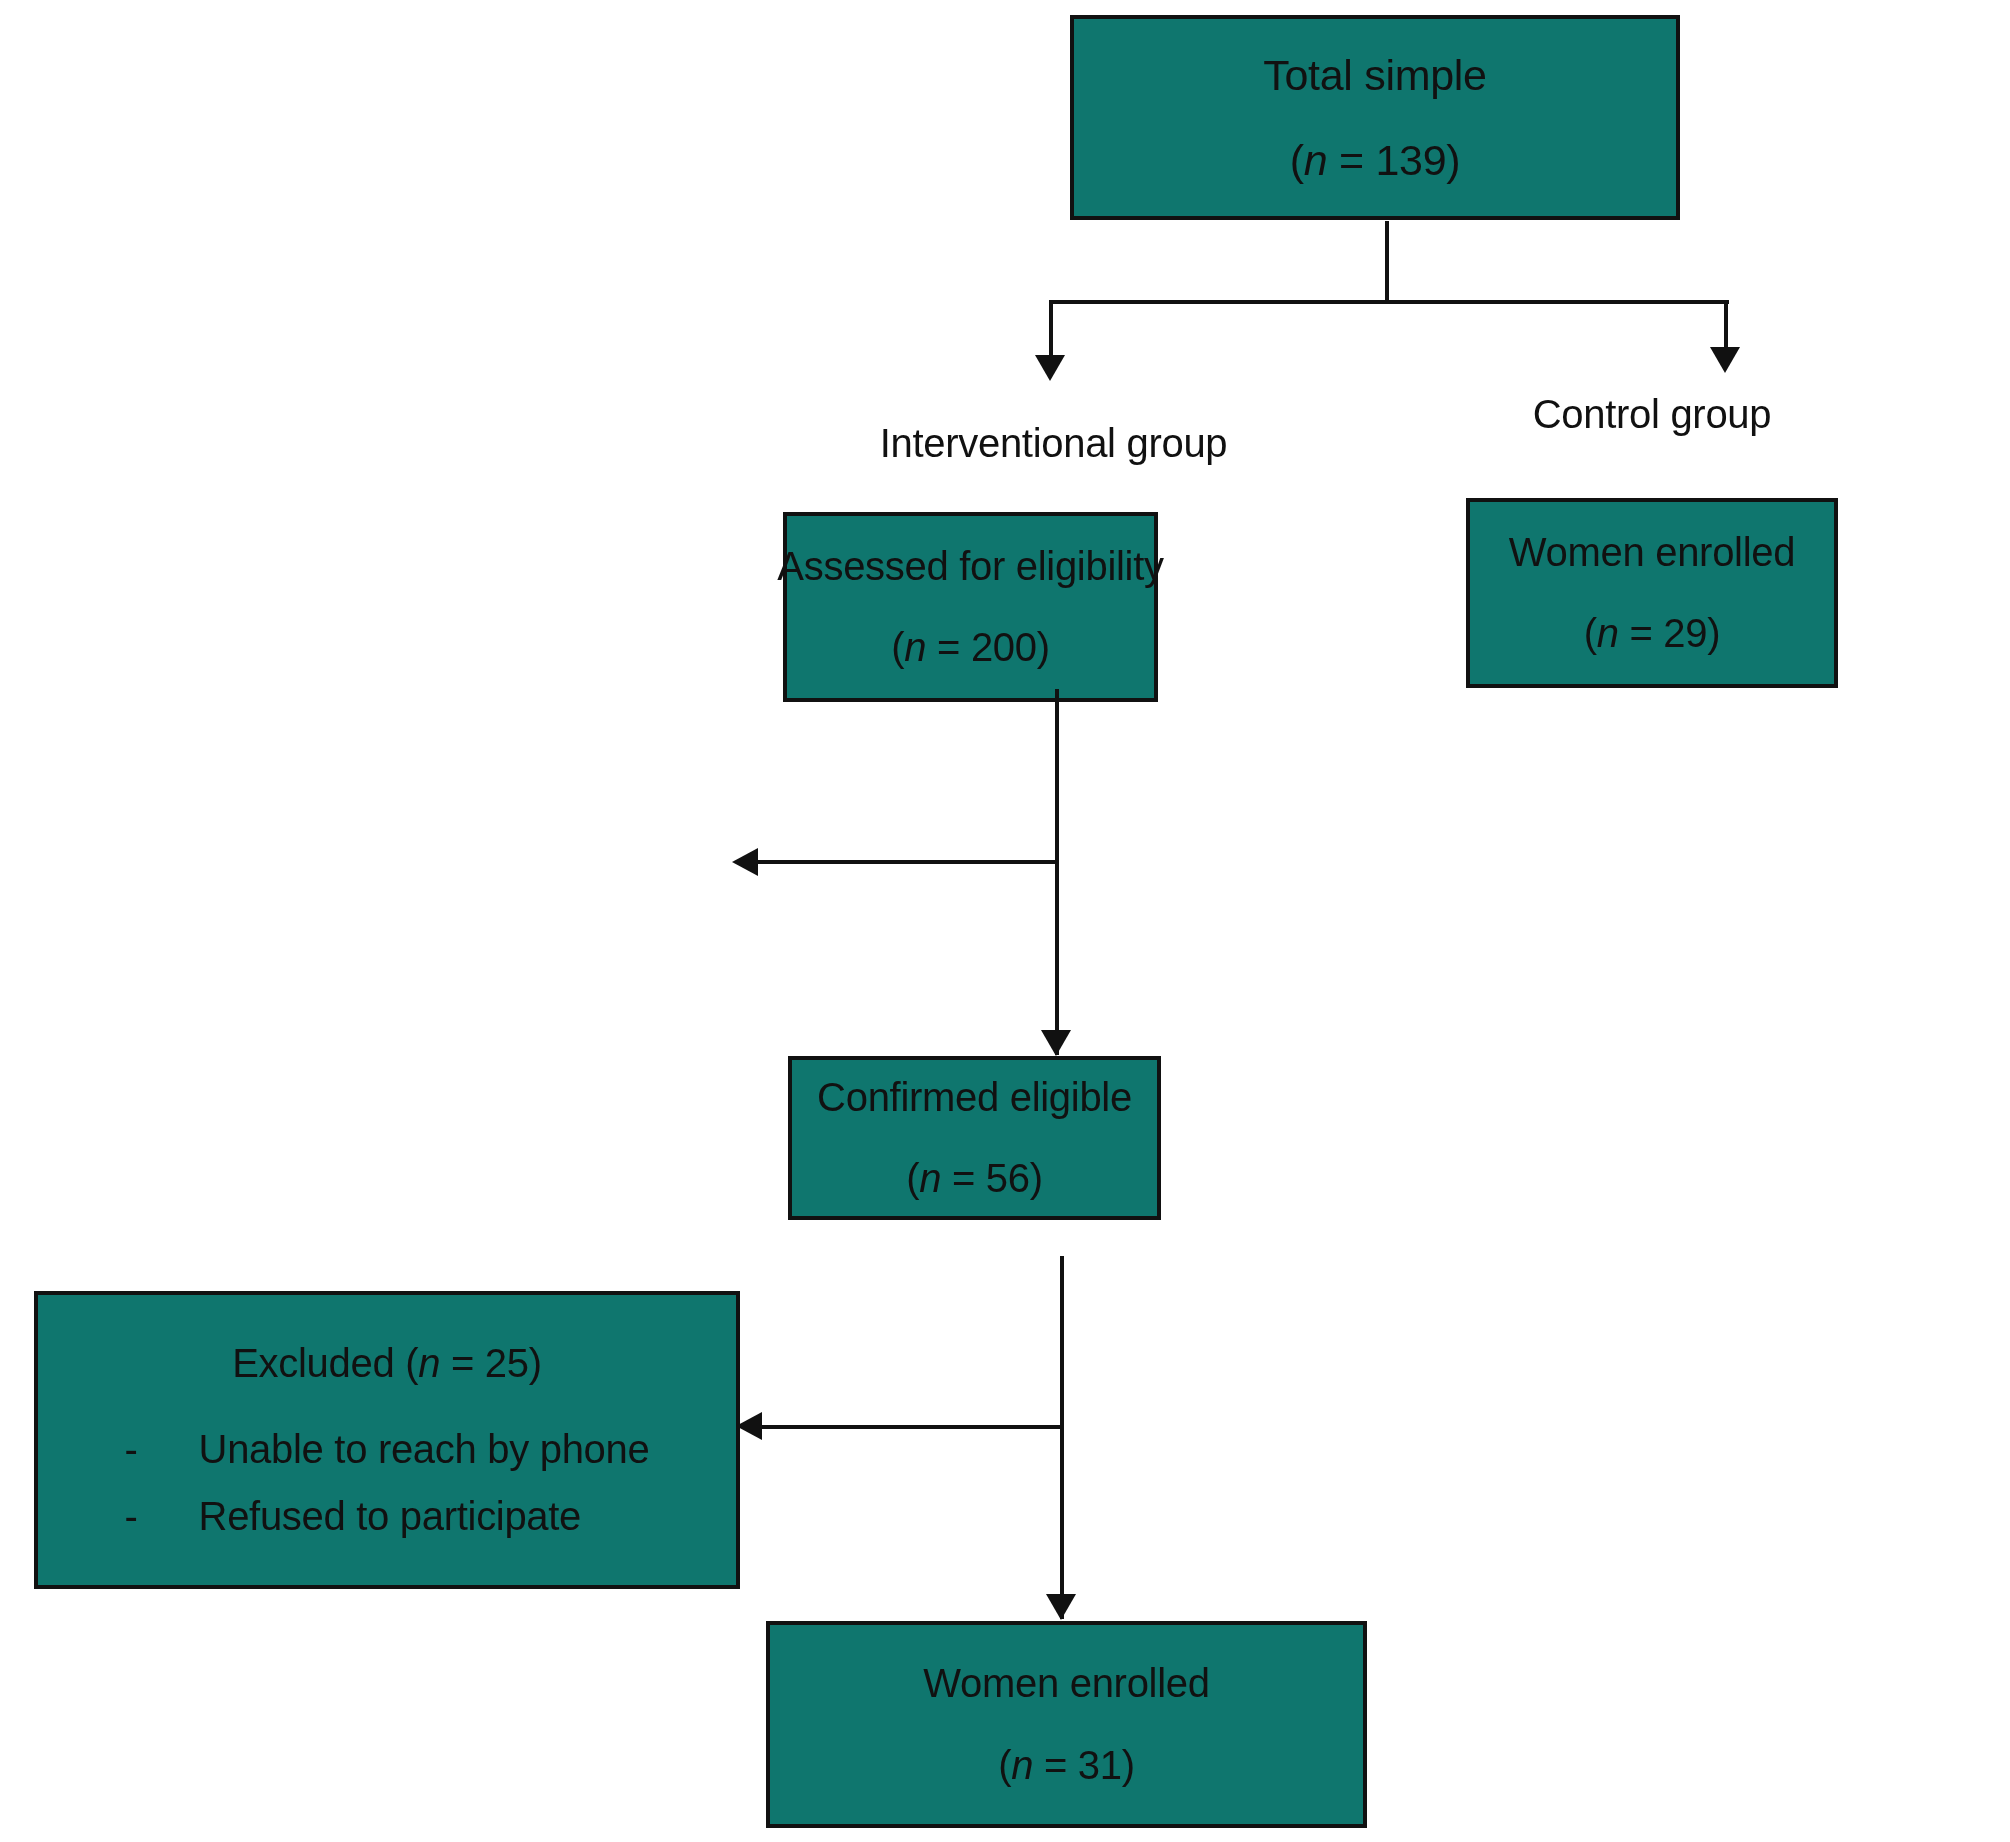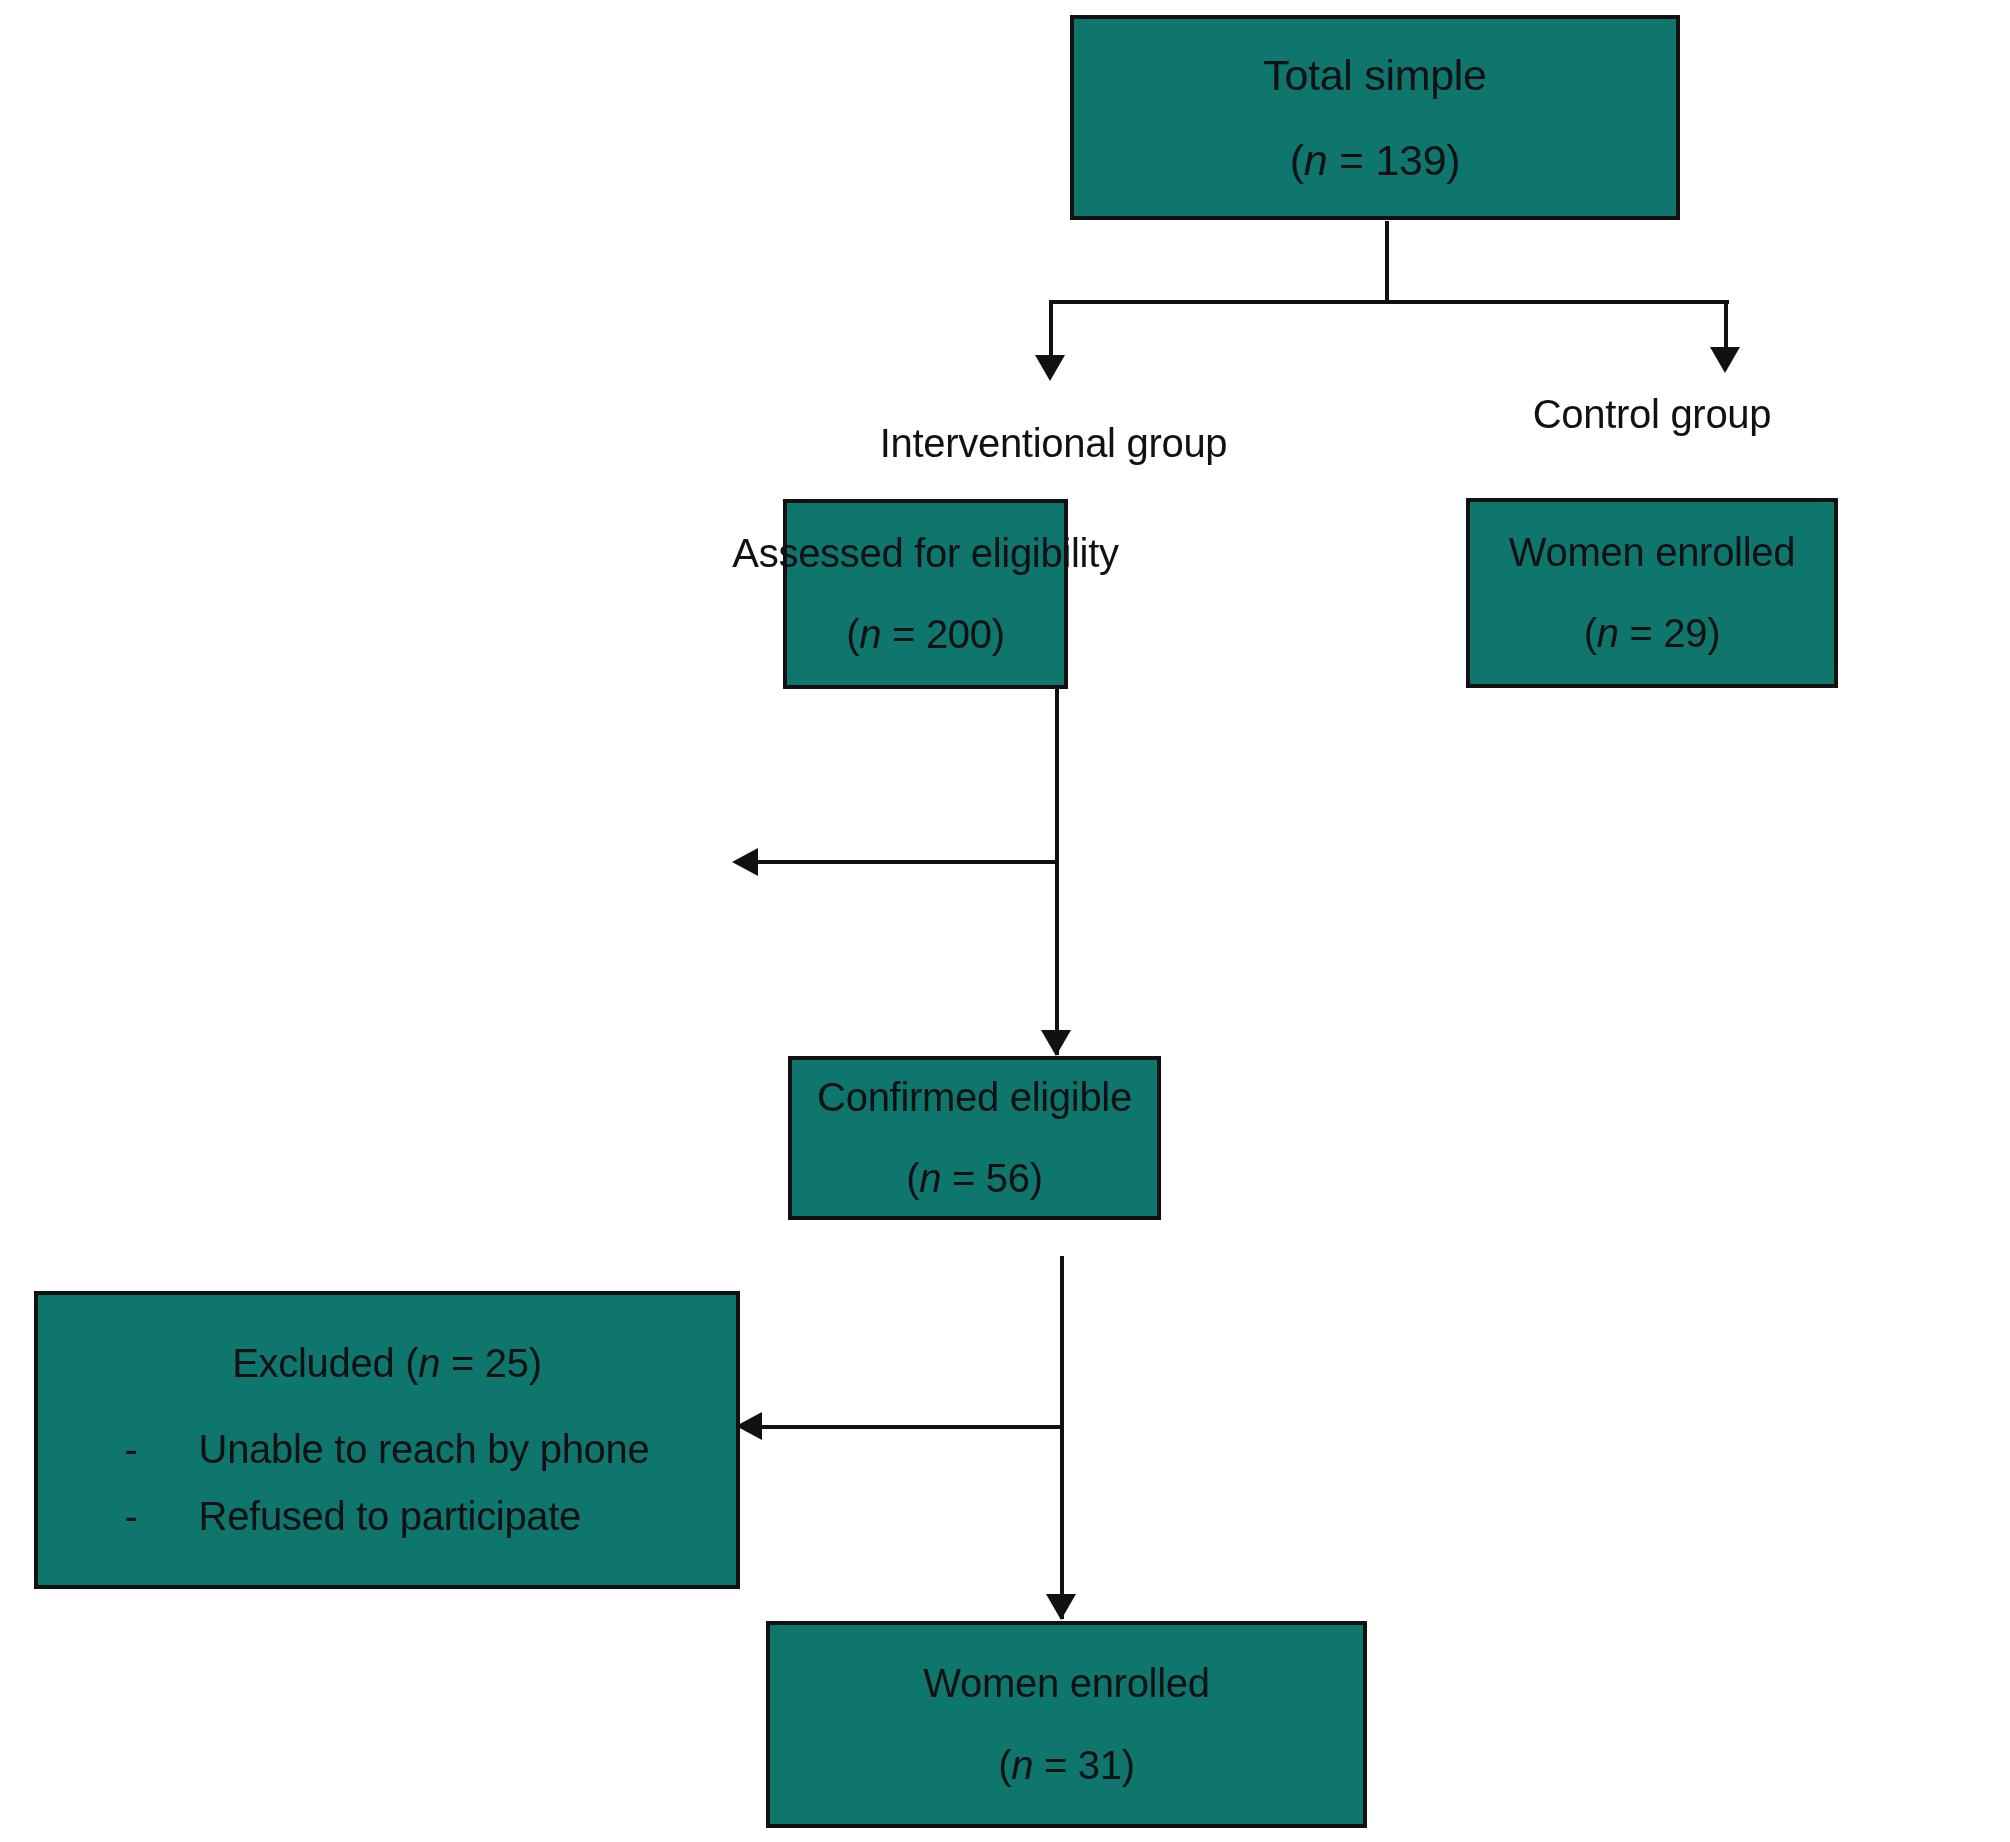--- a/index.html
+++ b/index.html
@@ -110,21 +110,21 @@
 
   <div class="vline" style="left:1049px; top:300px; height:62px;"></div>
   <div class="arrow-down" style="left:1035px; top:355px;"></div>
 
   <div class="vline" style="left:1724px; top:300px; height:53px;"></div>
   <div class="arrow-down" style="left:1710px; top:347px;"></div>
 
   <div class="label" style="left:805px; top:409px; width:497px;margin-top:12px;">Interventional group</div>
   <div class="label" style="left:1455px; top:392px; width:394px;">Control group</div>
 
-  <div class="node" style="left:783px; top:499px; width:285px; height:190px;">
+  <div class="node" style="left:783px; top:512px; width:375px; height:190px;">
     <span class="line ftext">Assessed for eligibility</span>
     <span class="line ftext"><span>(</span><span class="nitalic">n</span><span> = 200)</span></span>
   </div>
 
   <div class="node" style="left:1466px; top:498px; width:372px; height:190px;">
     <span class="line ftext">Women enrolled</span>
     <span class="line ftext"><span>(</span><span class="nitalic">n</span><span> = 29)</span></span>
   </div>
 
   <div class="vline" style="left:1055px; top:689px; height:366px;"></div>

